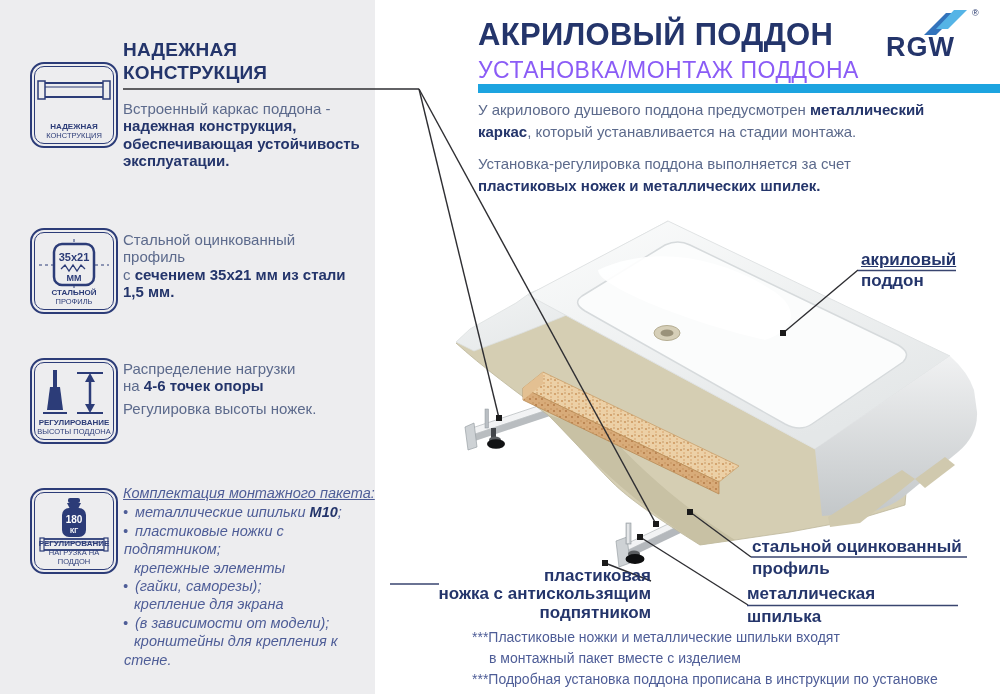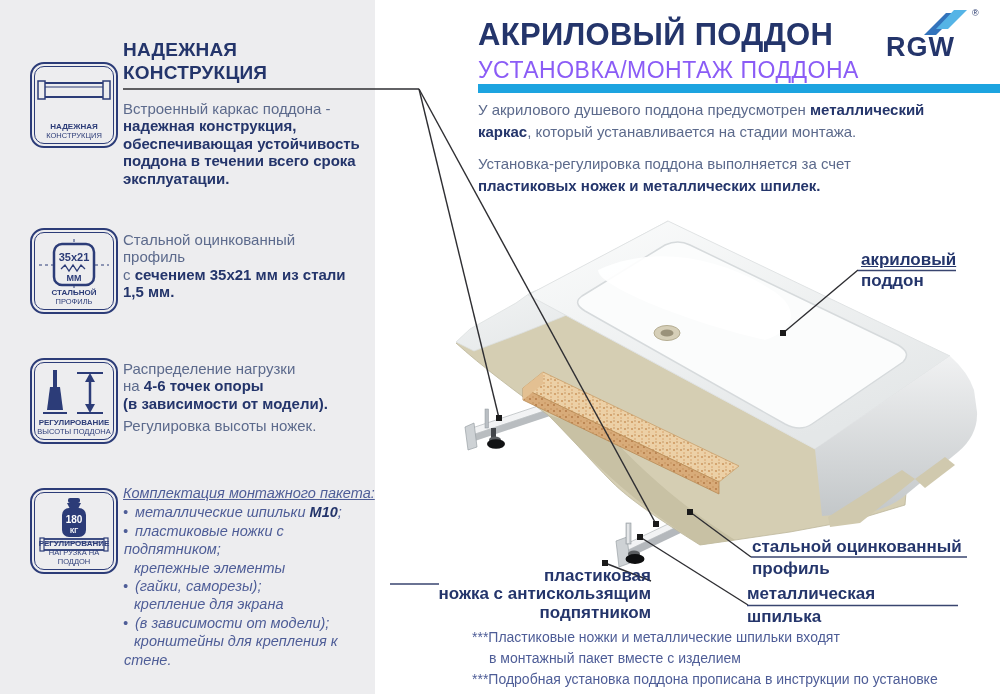--- a/index.html
+++ b/index.html
@@ -127,35 +127,33 @@
   </div>
 
   <div class="abs f-heading">
     <div>НАДЕЖНАЯ</div>
     <div>КОНСТРУКЦИЯ</div>
   </div>
   <div class="abs f-body" style="left:123px;top:100px;">
     <div><span>Встроенный каркас поддона -</span></div>
     <div><span class="b">надежная конструкция,</span></div>
     <div><span class="b">обеспечивающая устойчивость</span></div>
-    <div><span class="b">поддона в течении всего срока</span></div>
     <div><span class="b">эксплуатации.</span></div>
   </div>
 
   <div class="abs f-body" style="left:123px;top:231px;">
     <div><span>Стальной оцинкованный</span></div>
     <div><span>профиль</span></div>
     <div><span>с </span><span class="b">сечением 35х21 мм из стали</span></div>
     <div><span class="b">1,5 мм.</span></div>
   </div>
 
   <div class="abs f-body" style="left:123px;top:360px;">
     <div><span>Распределение нагрузки</span></div>
     <div><span>на </span><span class="b">4-6 точек опоры</span></div>
-    <div><span class="b">(в зависимости от модели).</span></div>
     <div class="gap"><span>Регулировка высоты ножек.</span></div>
   </div>
 
   <div class="abs pk" style="left:123px;top:484px;font-style:italic;">
     <div class="pk-title">Комплектация монтажного пакета:</div>
     <div>
         <div class="pk-row bul"><span class="dot">•</span><span>металлические шпильки </span><span class="b">М10</span><span>;</span></div>
         <div class="pk-row bul"><span class="dot">•</span><span>пластиковые ножки с</span></div>
         <div class="pk-row"><span>подпятником;</span></div>
         <div class="pk-row ind"><span>крепежные элементы</span></div>

